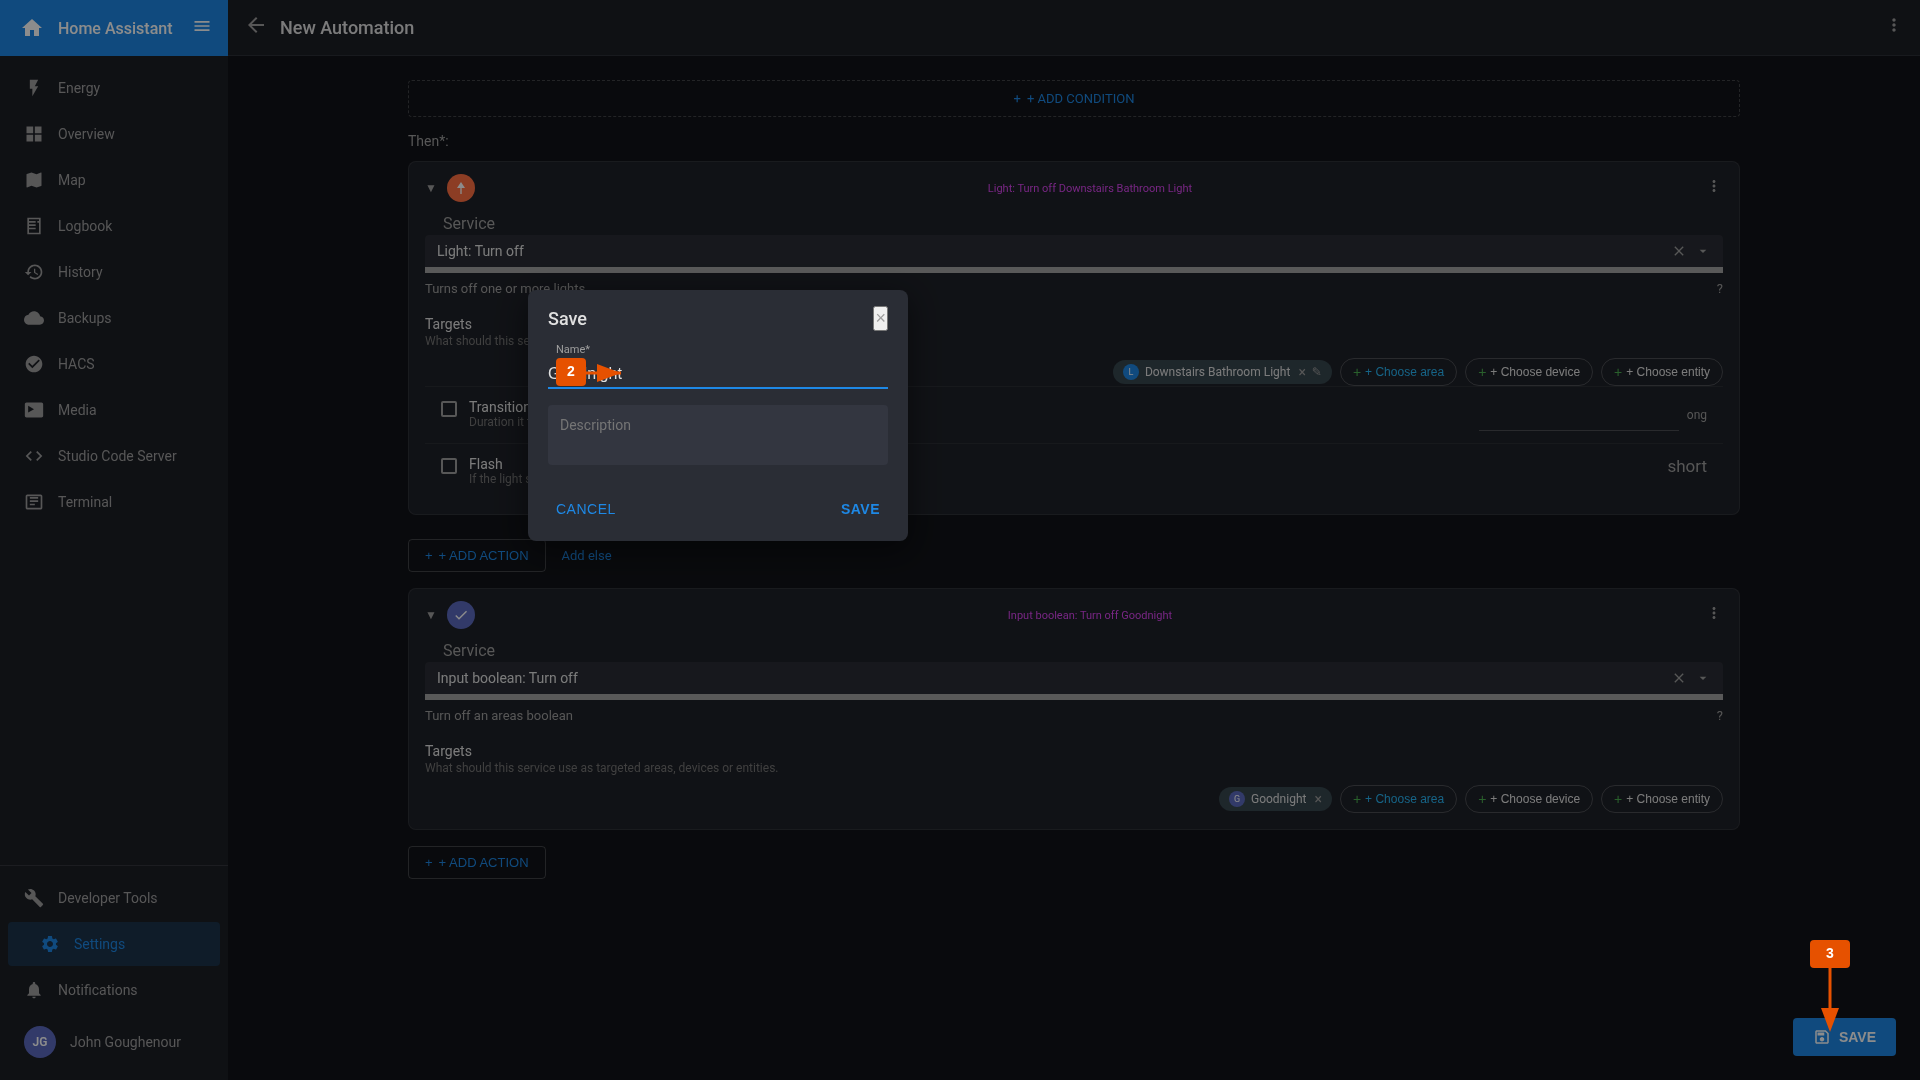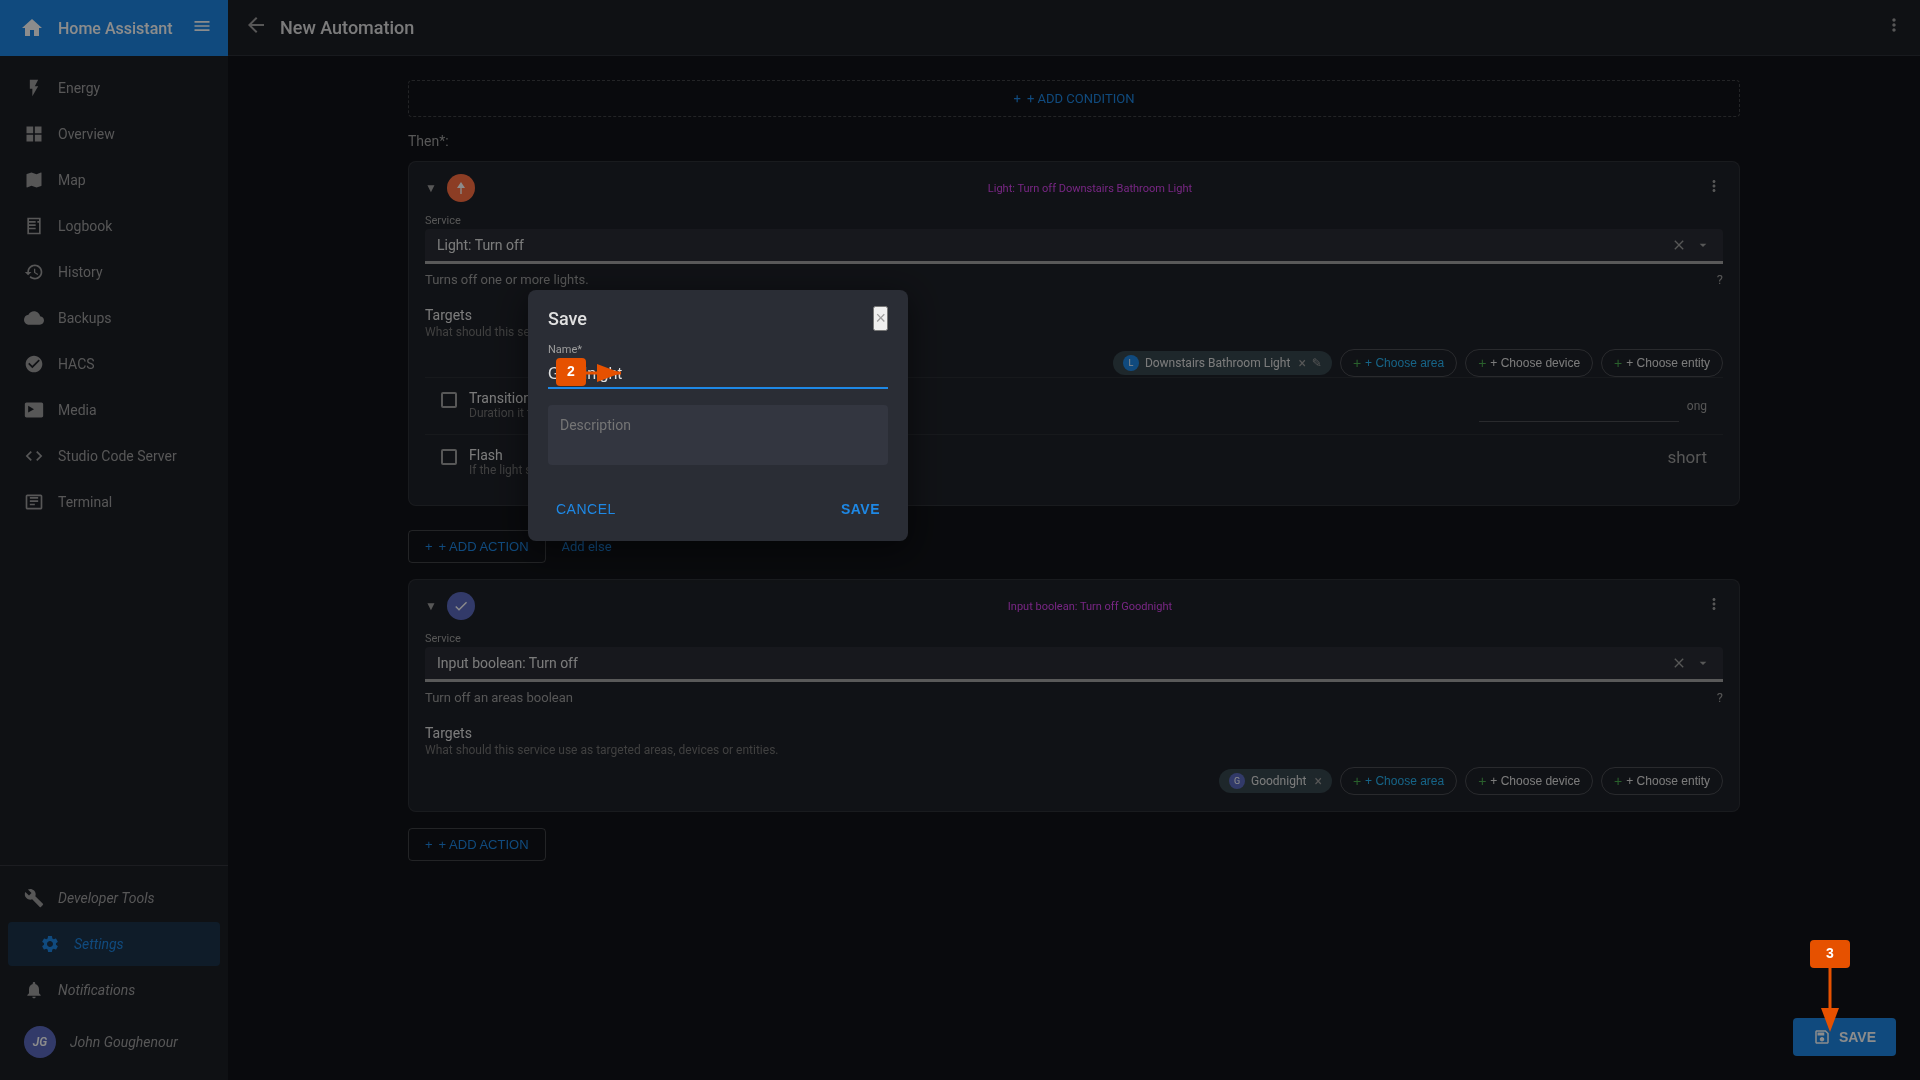--- a/index.html
+++ b/index.html
@@ -62,21 +62,20 @@
       margin: 2px 8px;
       color: #9e9e9e;
       font-size: 14px;
       gap: 14px;
     }
     .sidebar-item.active { background: rgba(30,136,229,0.2); color: #1e88e5; padding-left: 32px; }
     .sidebar-item svg { width: 20px; height: 20px; flex-shrink: 0; }
     .sidebar-bottom {
       border-top: 1px solid rgba(255,255,255,0.1);
       padding: 8px 0;
-      font-style: italic;
     }
     .sidebar-avatar {
       width: 32px;
       height: 32px;
       border-radius: 50%;
       background: #5c6bc0;
       display: flex;
       align-items: center;
       justify-content: center;
       font-size: 12px;
@@ -177,28 +176,29 @@
       text-align: center;
     }
     .action-card-dots {
       color: #9e9e9e;
       cursor: pointer;
     }
     .action-card-body {
       padding: 0 16px 16px;
     }
     .field-label {
-      font-size: 11px;
+      font-size: 16px;
       color: #9e9e9e;
       margin-bottom: 2px;
+      margin-left: 18px;
     }
     .field-input {
       background: #2a2d35;
       border: none;
-      border-bottom: 3px solid #a3a3a3;
+      border-bottom: 6px solid #a3a3a3;
       padding: 8px 12px;
       color: #e0e0e0;
       font-size: 14px;
       width: 100%;
       border-radius: 4px 4px 0 0;
       display: flex;
       align-items: center;
       justify-content: space-between;
       cursor: pointer;
     }
@@ -374,21 +374,21 @@
     .name-field-wrapper {
       position: relative;
       margin-bottom: 16px;
       border-bottom: 2px solid #1e88e5;
     }
     .name-field-label {
       font-size: 11px;
       color: #9e9e9e;
       position: absolute;
       top: -8px;
-      left: 0;
+      left: 8px;
     }
     .name-field-input {
       background: transparent;
       border: none;
       outline: none;
       color: #e0e0e0;
       font-size: 16px;
       width: 100%;
       padding: 8px 0 4px;
     }

